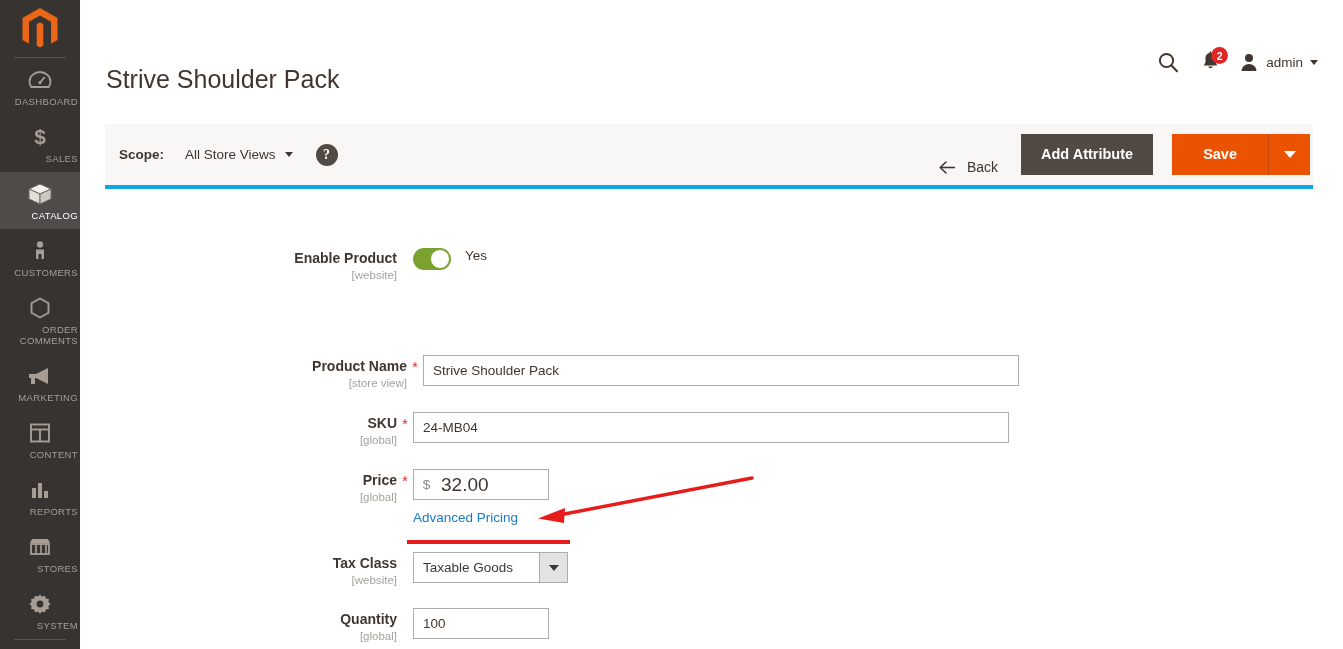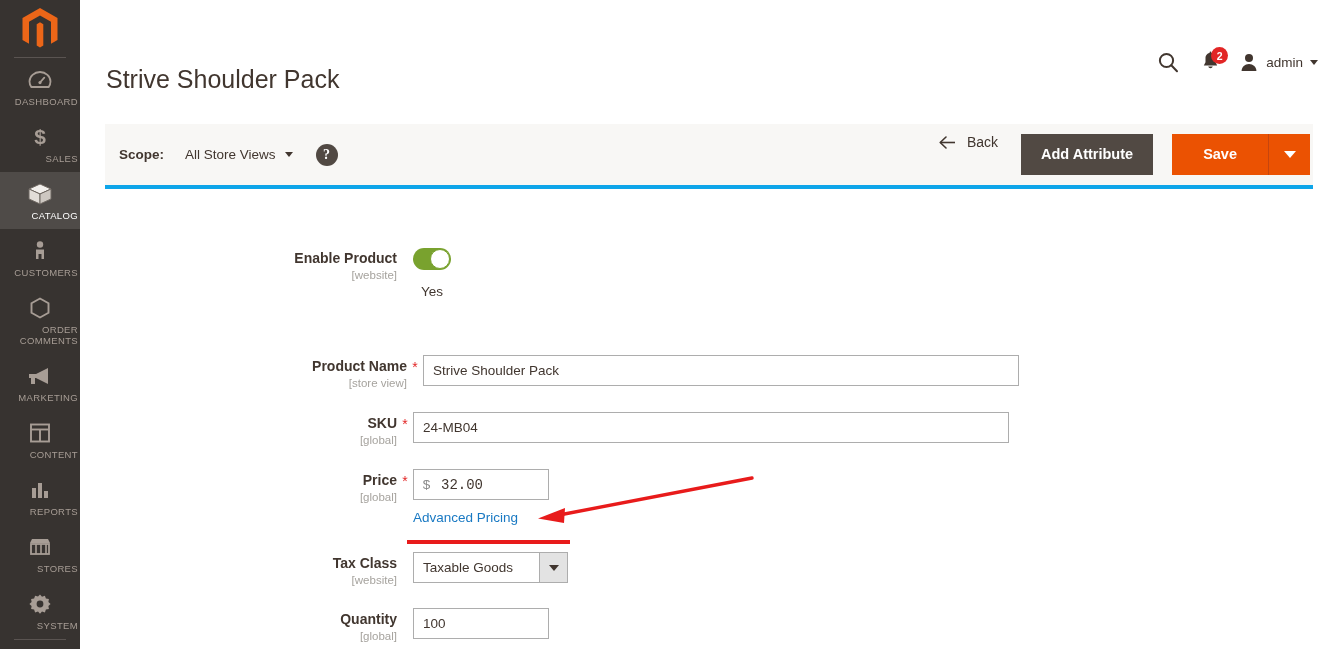--- a/index.html
+++ b/index.html
@@ -128,21 +128,21 @@
     width: 22px; height: 22px; border-radius: 50%;
     background: #514943; color: #fff;
     font-size: 14px; font-weight: bold;
     display: flex; align-items: center; justify-content: center;
     margin-left: 23px;
     cursor: pointer;
     font-family: "Liberation Serif", serif;
   }
   .toolbar-actions {
     margin-left: auto; margin-right: 3px;
-    display: flex; align-items: flex-start;
+    display: flex; align-items: flex-end;
   }
   .back-btn {
     display: flex; align-items: center; gap: 10px;
     font-size: 14px; color: #41362f;
     cursor: pointer;
     margin-right: 23px;
   }
   .btn-add-attr {
     background: #514943; color: #ffffff;
     font-size: 14.5px; font-weight: bold;
@@ -213,21 +213,21 @@
     border: 1px solid #adadad;
     background: #ffffff;
     font-size: 13.5px;
     color: #41362f;
     padding: 0 9px;
     font-family: "Liberation Sans", sans-serif;
     outline: none;
   }
   input.txt::placeholder { color: #b7b2ad; }
 
-  .toggle-row { display: flex; align-items: center; gap: 14px; padding-top: 1px; flex-direction: column;}
+  .toggle-row { display: flex; align-items: flex-start; gap: 14px; padding-top: 1px;}
   .toggle {
     width: 38px; height: 22px; border-radius: 11px;
     background: #79a22e;
     position: relative; cursor: pointer;
     display: block;
   }
   .toggle .knob {
     position: absolute; top: 1px; right: 1px;
     width: 20px; height: 20px; border-radius: 50%;
     background: #ffffff;
@@ -267,23 +267,23 @@
     background: #ffffff;
   }
   .price-addon {
     width: 25px; text-align: center;
     font-size: 13.5px; color: #8a8a8a;
     flex: none;
   }
   .price-input-wrap input {
     border: none; outline: none;
     height: 29px; width: 100%;
-    font-size: 14px; color: #41362f;
+    font-size: 19px; color: #41362f;
     padding: 0 2px;
-    font-family: Liberation Mono, monospace;
+    font-family: Liberation Sans, sans-serif;
     background: transparent;
   }
   .adv-pricing-link {
     display: inline-block;
     margin-top: 10px;
     font-size: 13.5px;
     color: #1979c3;
     cursor: pointer;
     text-decoration: none;
   }

